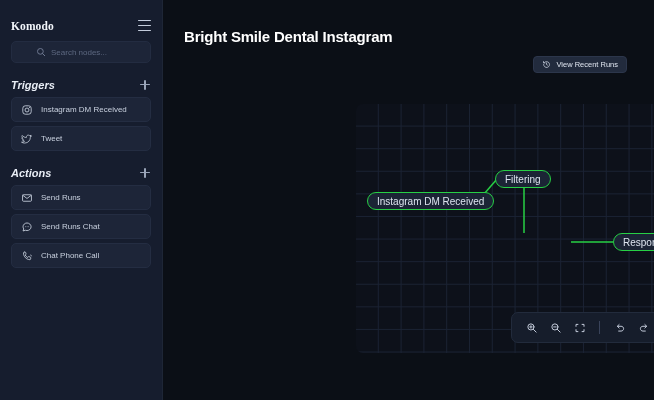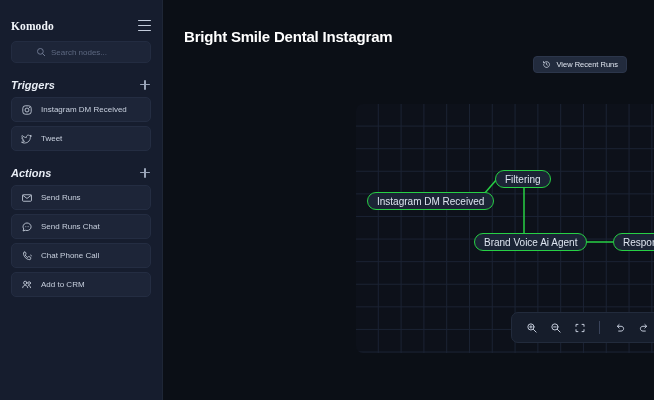--- a/index.html
+++ b/index.html
@@ -355,31 +355,20 @@
     <div class="node-item">
       <span class="ico">
         <svg width="12" height="12" viewBox="0 0 20 20" fill="none" stroke="currentColor" stroke-width="1.4" stroke-linecap="round">
           <path d="M6.6 3.3c0.5 0 0.9 0.3 1.05 0.77l0.75 2.3c0.14 0.43 0 0.9-0.35 1.17l-1.05 0.8c0.85 1.8 2.3 3.25 4.1 4.1l0.8-1.05c0.27-0.35 0.74-0.49 1.17-0.35l2.3 0.75c0.47 0.15 0.77 0.55 0.77 1.05v1.7c0 0.85-0.7 1.55-1.55 1.55C8.9 15.8 4.2 11.1 4.2 4.85c0-0.85 0.7-1.55 1.55-1.55z"></path>
           <path d="M16 8.2c0.9 0 1.6 0.75 1.6 1.7" stroke-width="1.1"></path>
         </svg>
       </span>
       <span class="lbl">Chat Phone Call</span>
     </div>
 
-    <div class="node-item">
-      <span class="ico">
-        <svg width="13" height="13" viewBox="0 0 20 20" fill="none" stroke="currentColor" stroke-width="1.35" stroke-linecap="round">
-          <circle cx="7" cy="7.2" r="2.7"></circle>
-          <circle cx="13.6" cy="7.6" r="2.2"></circle>
-          <path d="M2.8 15.3c0-2.3 1.9-3.9 4.2-3.9s4.2 1.6 4.2 3.9"></path>
-          <path d="M12.5 11.6c2 0.15 3.5 1.7 3.5 3.7"></path>
-        </svg>
-      </span>
-      <span class="lbl">Add to CRM</span>
-    </div>
 
   </aside>
 
   <section id="main">
     <h1 class="page-title">Bright Smile Dental Instagram</h1>
   </section>
 
   <div class="canvas-wrap">
 
     <div class="canvas">
@@ -398,23 +387,20 @@
       </svg>
 
       <div class="fnode" style="left:11px; top:88px;">
         <span>Instagram DM Received</span>
       </div>
 
       <div class="fnode" style="left:139px; top:66px;">
         <span>Filtering</span>
       </div>
 
-      <div class="fnode" style="left:118px; top:129px;">
-        <span>Brand Voice Ai Agent</span>
-      </div>
 
       <div class="fnode" style="left:257px; top:129px;">
         <span>Response Sent</span>
       </div>
 
       <div class="canvas-toolbar">
         <div class="tb-btn">
           <svg width="12" height="12" viewBox="0 0 18 18" fill="none" stroke="currentColor" stroke-width="1.5" stroke-linecap="round">
             <circle cx="7.4" cy="7.4" r="4.6"></circle>
             <line x1="11" y1="11" x2="15.2" y2="15.2"></line>

